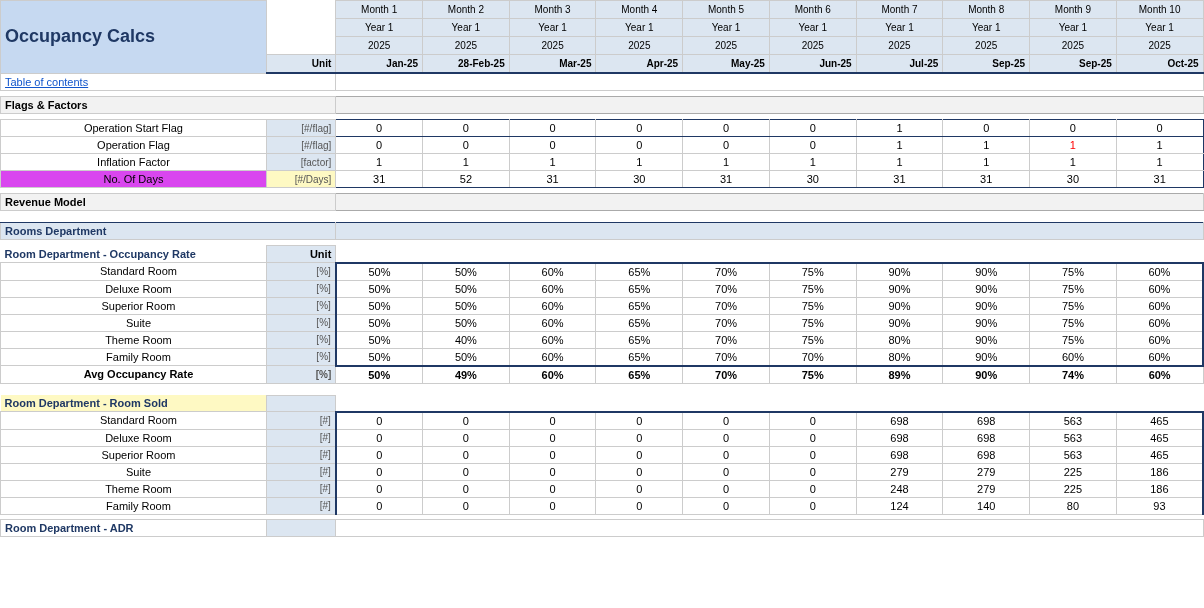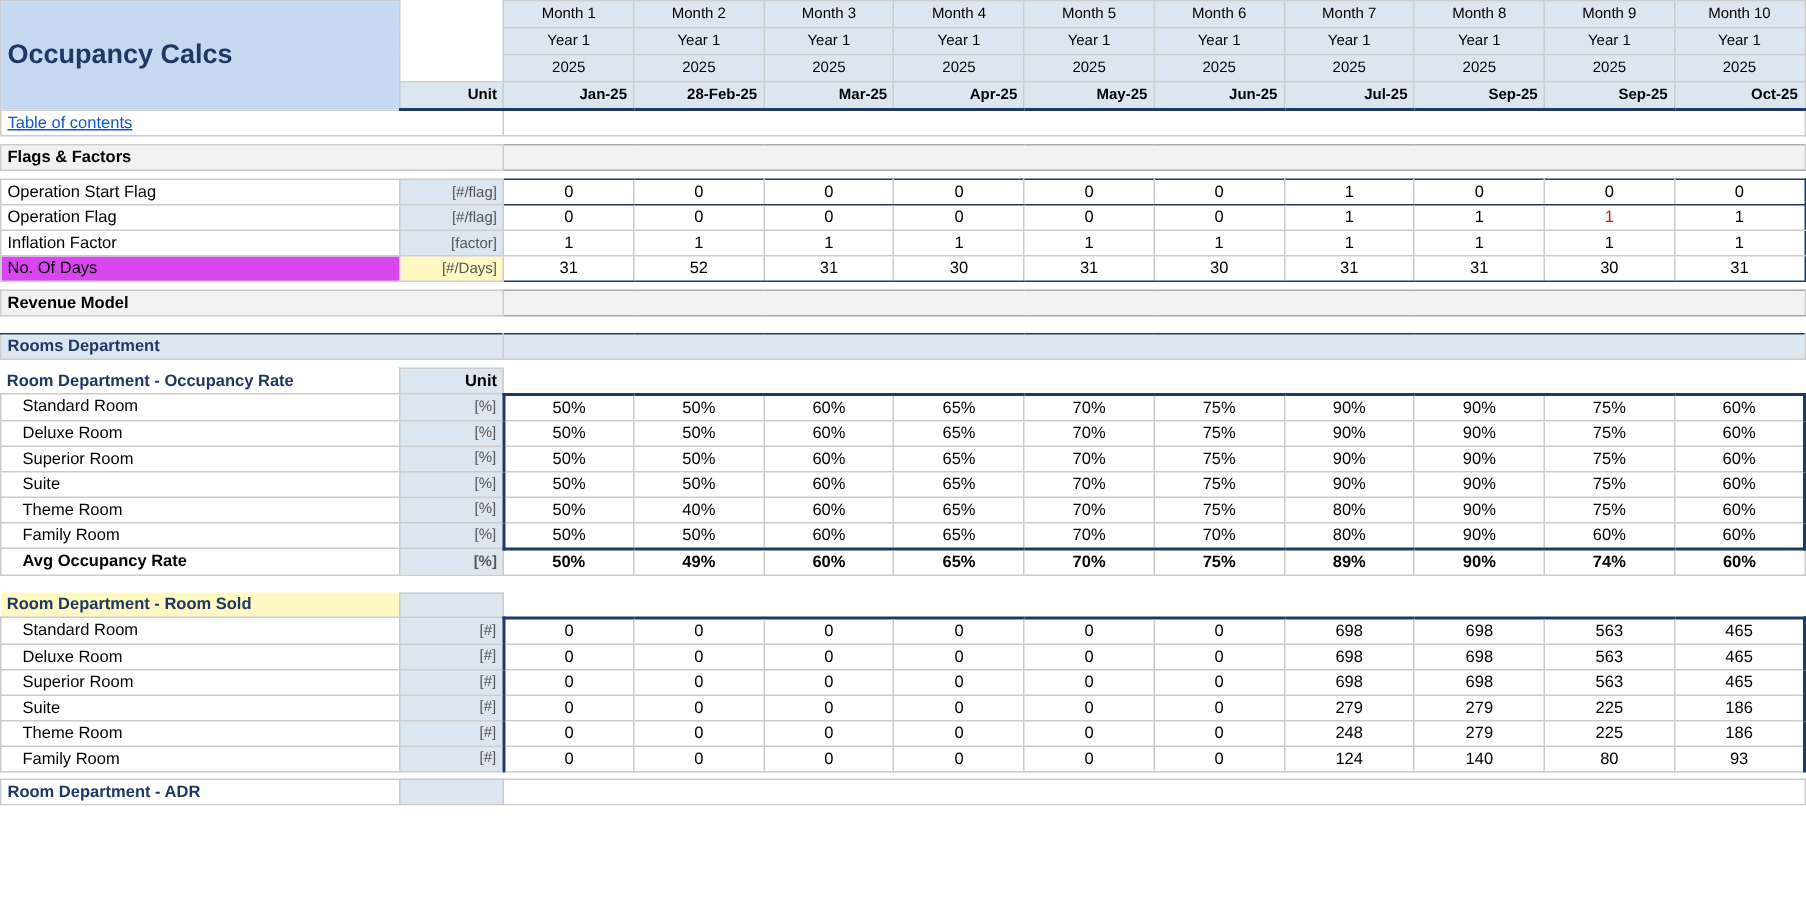--- a/index.html
+++ b/index.html
@@ -48,21 +48,21 @@
       font-size: 11px;
     }
     .section-header {
       background: #f2f2f2;
       font-weight: bold;
       color: #000;
       border-top: 1px solid #aaa;
       border-bottom: 1px solid #aaa;
     }
     .label-cell {
-      text-align: left;
+      text-align: center;
       padding-left: 12px;
     }
     .unit-cell {
       text-align: right;
       color: #555;
       font-size: 10px;
     }
     .data-cell {
       text-align: center;
       border: 1px solid #ccc;

